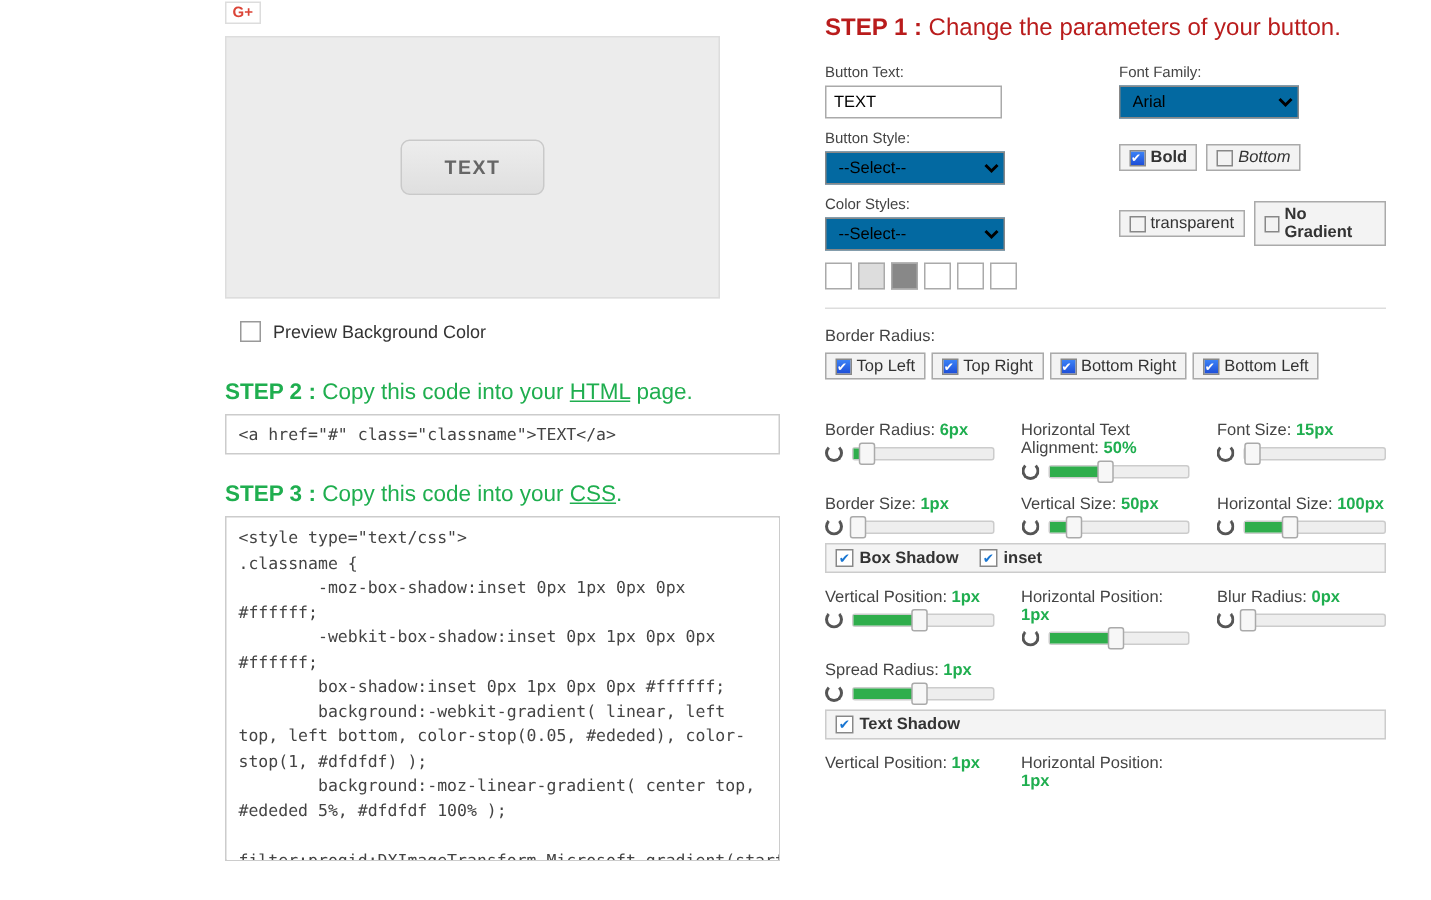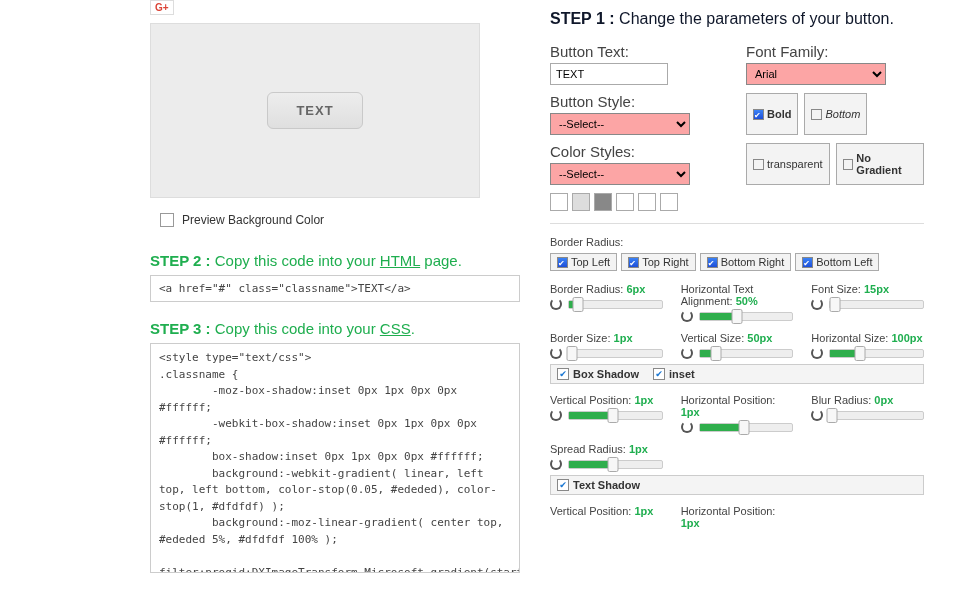--- a/index.html
+++ b/index.html
@@ -10,37 +10,37 @@
 .gplus{display:inline-block;border:1px solid #ddd;background:#fff;padding:1px 4px;color:#db4437;font-size:10px;font-weight:bold;margin-bottom:8px}
 .preview-box{width:330px;height:175px;background:#ececec;border:1px solid #ddd;display:flex;align-items:center;justify-content:center;margin-bottom:15px}
 .preview-btn{padding:10px 28px;background:linear-gradient(#ededed,#dfdfdf);border:1px solid #c9c9c9;border-radius:6px;font-weight:bold;color:#666;letter-spacing:1px;font-size:13px}
 .bg-color-row{display:flex;align-items:center;gap:8px;margin-bottom:25px;margin-left:10px}
 .checkbox{width:14px;height:14px;border:1px solid #999;display:inline-flex;align-items:center;justify-content:center;background:#fff}
 .step-head{color:#1fae4f;font-size:15px;margin-bottom:6px}
 .step-head .num{font-weight:bold}
 .step-head .html-link{color:#1fae4f;text-decoration:underline}
 .code-box{border:1px solid #ccc;padding:6px 8px;font-family:monospace;font-size:11px;background:#fff;margin-bottom:18px;white-space:pre-wrap;color:#444}
 .code-box.tall{height:230px;overflow-y:scroll;line-height:1.5}
-.right h2{color:#0f172a;font-size:16px;font-weight:normal;margin:10px 0 15px}
+.right h2{color:#b91c1c;font-size:16px;font-weight:normal;margin:10px 0 15px}
 .right h2 .num{font-weight:bold}
 .form-grid{display:grid;grid-template-columns:1fr 1fr;gap:8px 18px}
 .fg{display:flex;flex-direction:column;gap:3px}
-.fg label{font-size:15px;color:#444}
+.fg label{font-size:10px;color:#444}
 .inp{border:1px solid #aaa;padding:3px 5px;font-size:11px;width:118px;height:22px;background:#fff}
-.sel{border:1px solid #888;padding:2px 4px;font-size:11px;width:140px;height:22px;background:#fca5a5}
-.toggle-row{display:flex;gap:6px;}
+.sel{border:1px solid #888;padding:2px 4px;font-size:11px;width:120px;height:22px;background:#0369a1}
+.toggle-row{display:flex;gap:6px;align-items:center}
 .toggle{border:1px solid #aaa;padding:2px 6px;font-size:11px;background:#f3f3f3;display:flex;align-items:center;gap:3px}
 .toggle .cb{width:11px;height:11px;border:1px solid #888;display:inline-block}
 .toggle.on .cb{background:linear-gradient(#3b82f6,#1d4ed8)}
 .toggle.on .cb::after{content:"✔";color:#fff;font-size:8px;position:relative;top:-2px}
 .hr{border:0;border-top:1px solid #ddd;margin:12px 0}
 .swatch-row{display:flex;gap:4px}
 .swatch{width:18px;height:18px;border:1px solid #aaa}
 .section-label{font-size:11px;color:#444;margin-bottom:5px}
-.radius-toggles{display:flex;gap:4px;margin-bottom:12px}
+.radius-toggles{display:flex;gap:4px;margin-bottom:28px}
 .slider-grid{display:grid;grid-template-columns:1fr 1fr 1fr;gap:10px 18px}
 .slider-block{display:flex;flex-direction:column;gap:3px}
 .slider-label{font-size:11px;color:#444}
 .slider-label .val{color:#1fae4f;font-weight:bold}
 .slider-row{display:flex;align-items:center;gap:6px}
 .spinner{width:12px;height:12px;border:2px solid #555;border-top-color:transparent;border-radius:50%}
 .track{flex:1;height:9px;background:#eee;border:1px solid #ccc;border-radius:2px;position:relative}
 .fill{position:absolute;left:0;top:0;bottom:0;background:#2fae4c}
 .handle{position:absolute;width:11px;height:15px;background:#f7f7f7;border:1px solid #aaa;border-radius:2px;top:-4px;transform:translateX(-50%)}
 .sub-section{border:1px solid #ccc;padding:3px 6px;background:#f4f4f4;display:flex;gap:14px;align-items:center;margin:5px 0 10px;font-size:11px}

